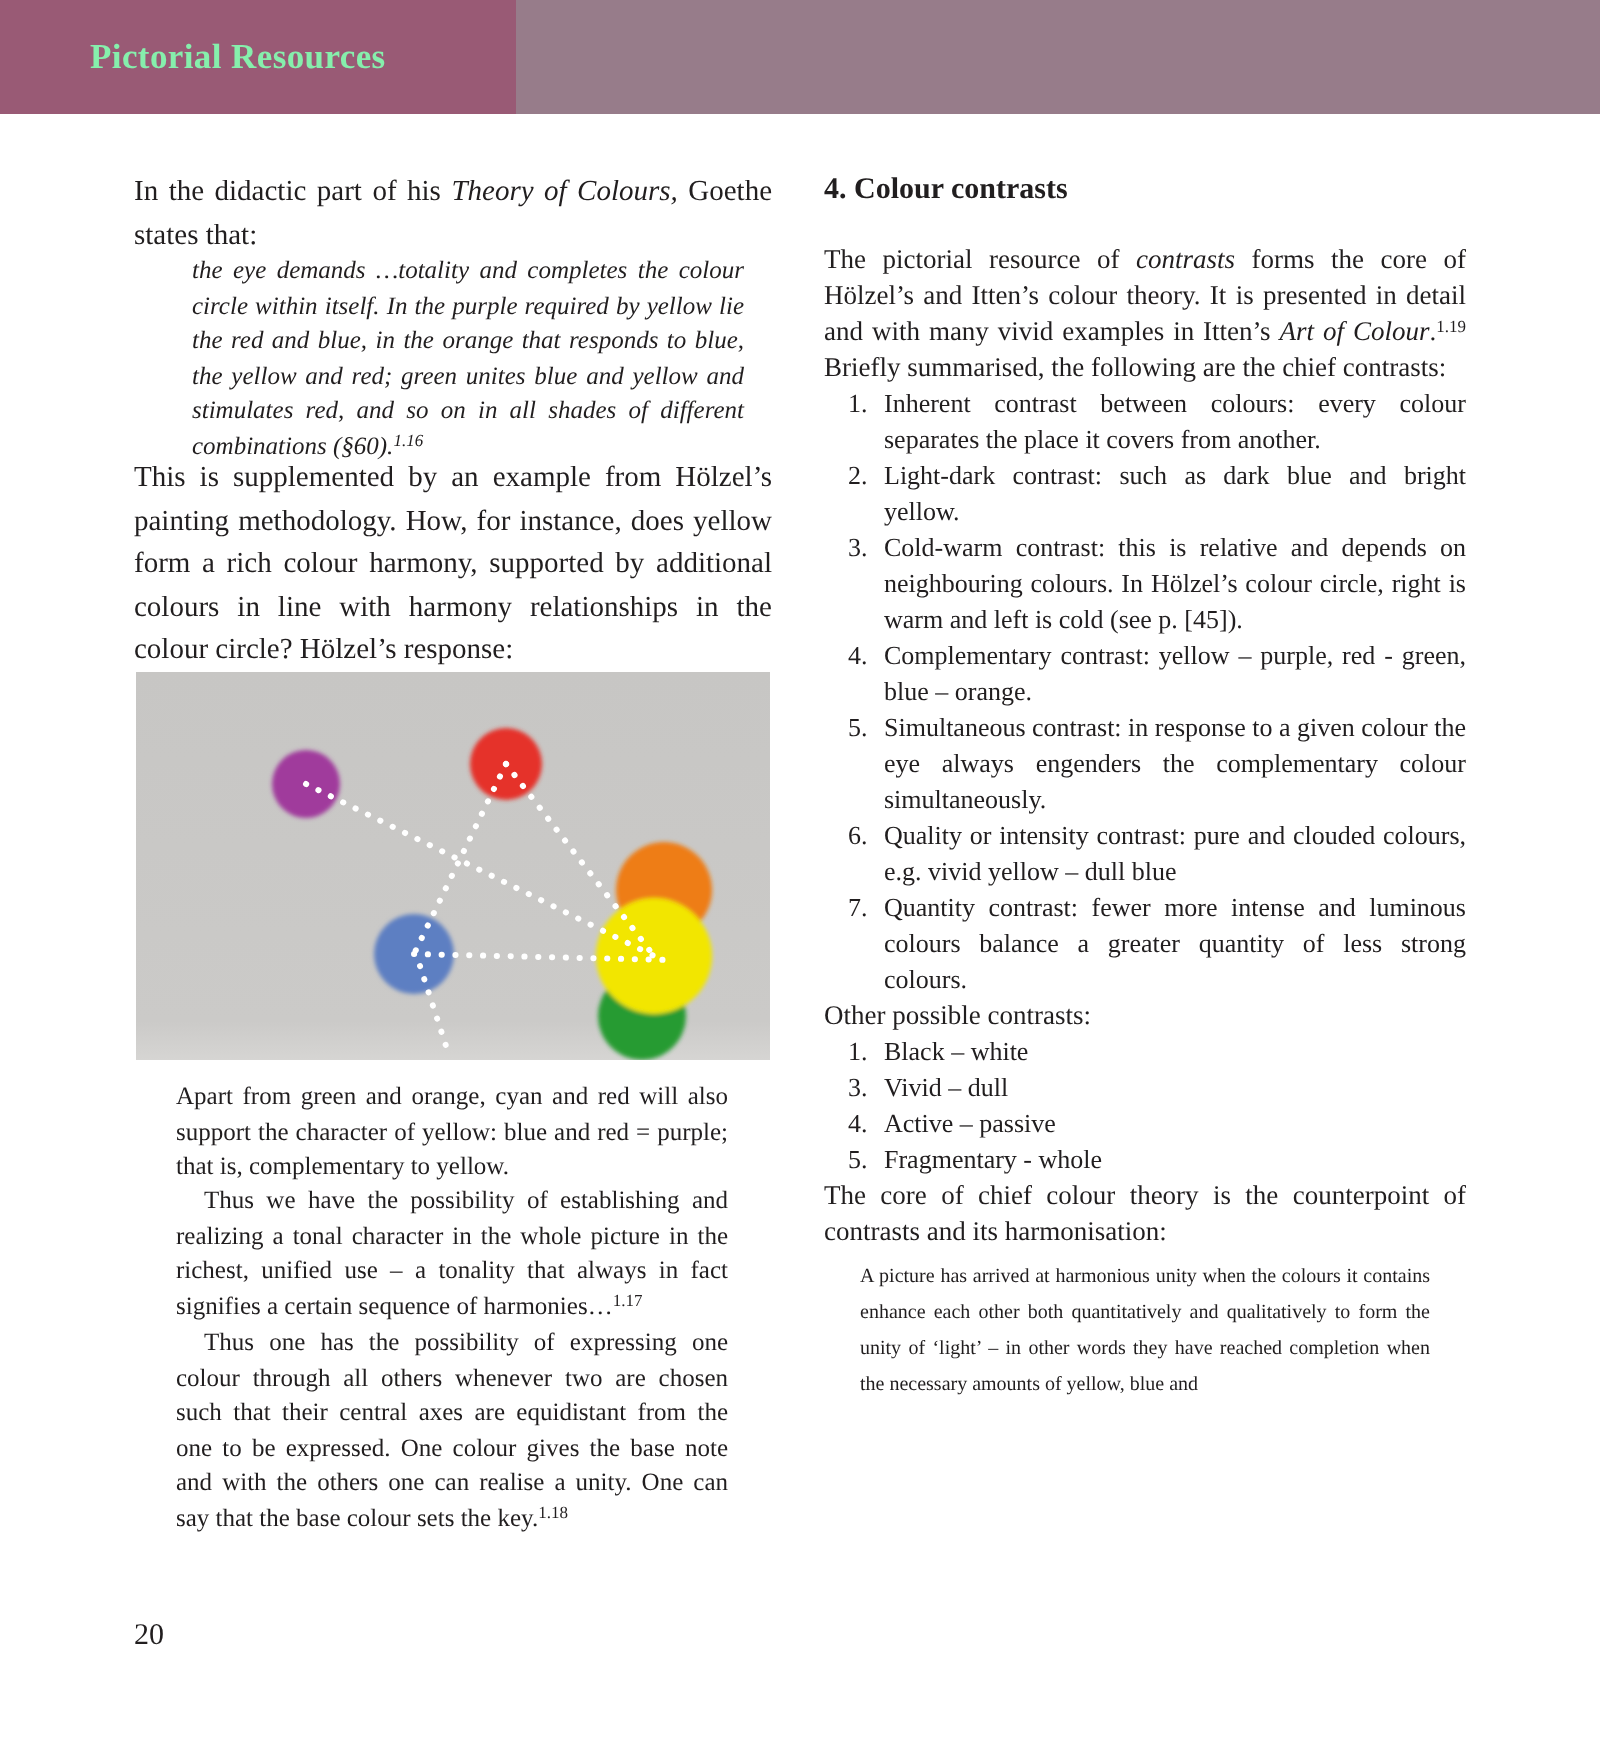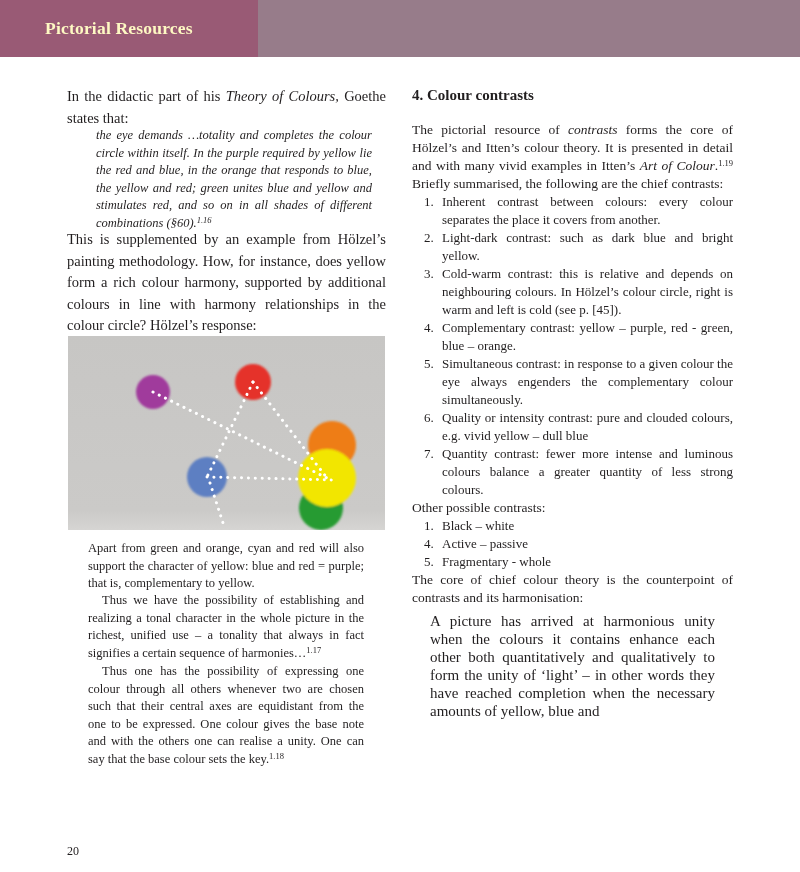--- a/index.html
+++ b/index.html
@@ -4,48 +4,48 @@
 <style>
   html,body{margin:0;padding:0;background:#ffffff;}
   .page{
     position:relative;width:800px;height:872px;background:#ffffff;
     font-family:"Liberation Serif","DejaVu Serif",serif;color:#211e1f;overflow:hidden;
   }
   
   .header{position:absolute;top:0;left:0;width:800px;height:57px;display:flex;}
   .header-dark{width:258px;height:100%;background:#995a75;display:flex;align-items:center;}
   .header-light{flex:1;height:100%;background:#977c8a;}
-  .chapter-title{margin:0 0 0 45px;font-size:17.5px;font-weight:700;color:#fef9c3;letter-spacing:.2px;white-space:nowrap;}
+  .chapter-title{margin:0 0 0 45px;font-size:17.5px;font-weight:700;color:#86efac;letter-spacing:.2px;white-space:nowrap;}
 
   
   .blk{position:absolute;margin:0;}
   .lbody{font-size:14.5px;line-height:21.5px;text-align:justify;}
   .lquote{font-size:12.5px;line-height:17.5px;text-align:justify;}
   .indent{text-indent:14px;}
   #para1{left:67px;top:86px;width:319px;}
   #quote1{left:96px;top:127px;width:276px;font-style:italic;}
   #para2{left:67px;top:229px;width:319px;}
   #figurebox{left:68px;top:336px;width:317px;height:194px;}
   #quote2{left:88px;top:540px;width:276px;}
   #quote3{left:88px;top:592px;width:276px;}
   #quote4{left:88px;top:663px;width:276px;}
 
   
   .col-right{position:absolute;left:412px;top:85px;width:321px;}
   .r-heading{margin:0;font-size:15px;font-weight:700;line-height:20px;}
   .r-body{font-size:13.5px;line-height:18px;text-align:justify;margin:0;}
   .r-intro{margin-top:16px;}
-  .r-quote{font-size:15px;line-height:18px;text-align:justify;margin:0 18px 0 18px;}
+  .r-quote{font-size:10px;line-height:18px;text-align:justify;margin:0 18px 0 18px;}
   .list{margin:0;}
   .li{font-size:13px;line-height:18px;text-align:justify;padding-left:30px;}
   .num{display:inline-block;width:30px;margin-left:-30px;padding-left:12px;box-sizing:border-box;}
   sup.ref{font-size:8.5px;line-height:0;vertical-align:4px;}
   i{font-style:italic;}
 
-  .pageno{position:absolute;left:67px;top:844px;font-size:12px;}
+  .pageno{position:absolute;left:67px;top:810px;font-size:15px;}
   figure{margin:0;}
   #fig-svg{display:block;width:317px;height:194px;}
 </style>
 </head>
 <body>
 
 <div class="page">
 
   <div class="header">
     <div class="header-dark">
@@ -109,20 +109,21 @@
       <div class="li"><span class="num">4.</span><span>Complementary contrast: yellow – purple, red - green, blue – orange.</span></div>
       <div class="li"><span class="num">5.</span><span>Simultaneous contrast: in response to a given colour the eye always engenders the complementary colour simultaneously.</span></div>
       <div class="li"><span class="num">6.</span><span>Quality or intensity contrast: pure and clouded colours, e.g. vivid yellow – dull blue</span></div>
       <div class="li"><span class="num">7.</span><span>Quantity contrast: fewer more intense and luminous colours balance a greater quantity of less strong colours.</span></div>
     </div>
 
     <p class="r-body">Other possible contrasts:</p>
 
     <div class="list">
       <div class="li"><span class="num">1.</span><span>Black – white</span></div>
+      <div class="li"><span class="num">3.</span><span>Vivid – dull</span></div>
       <div class="li"><span class="num">4.</span><span>Active – passive</span></div>
       <div class="li"><span class="num">5.</span><span>Fragmentary - whole</span></div>
     </div>
 
     <p class="r-body">The core of chief colour theory is the counterpoint of contrasts and its harmonisation:</p>
 
     <p class="r-quote" style="margin-top:5px;">A picture has arrived at harmonious unity when the colours it contains enhance each other both quantitatively and qualitatively to form the unity of ‘light’ – in other words they have reached completion when the necessary amounts of yellow, blue and</p>
   </div>
 
   <div class="pageno">20</div>

